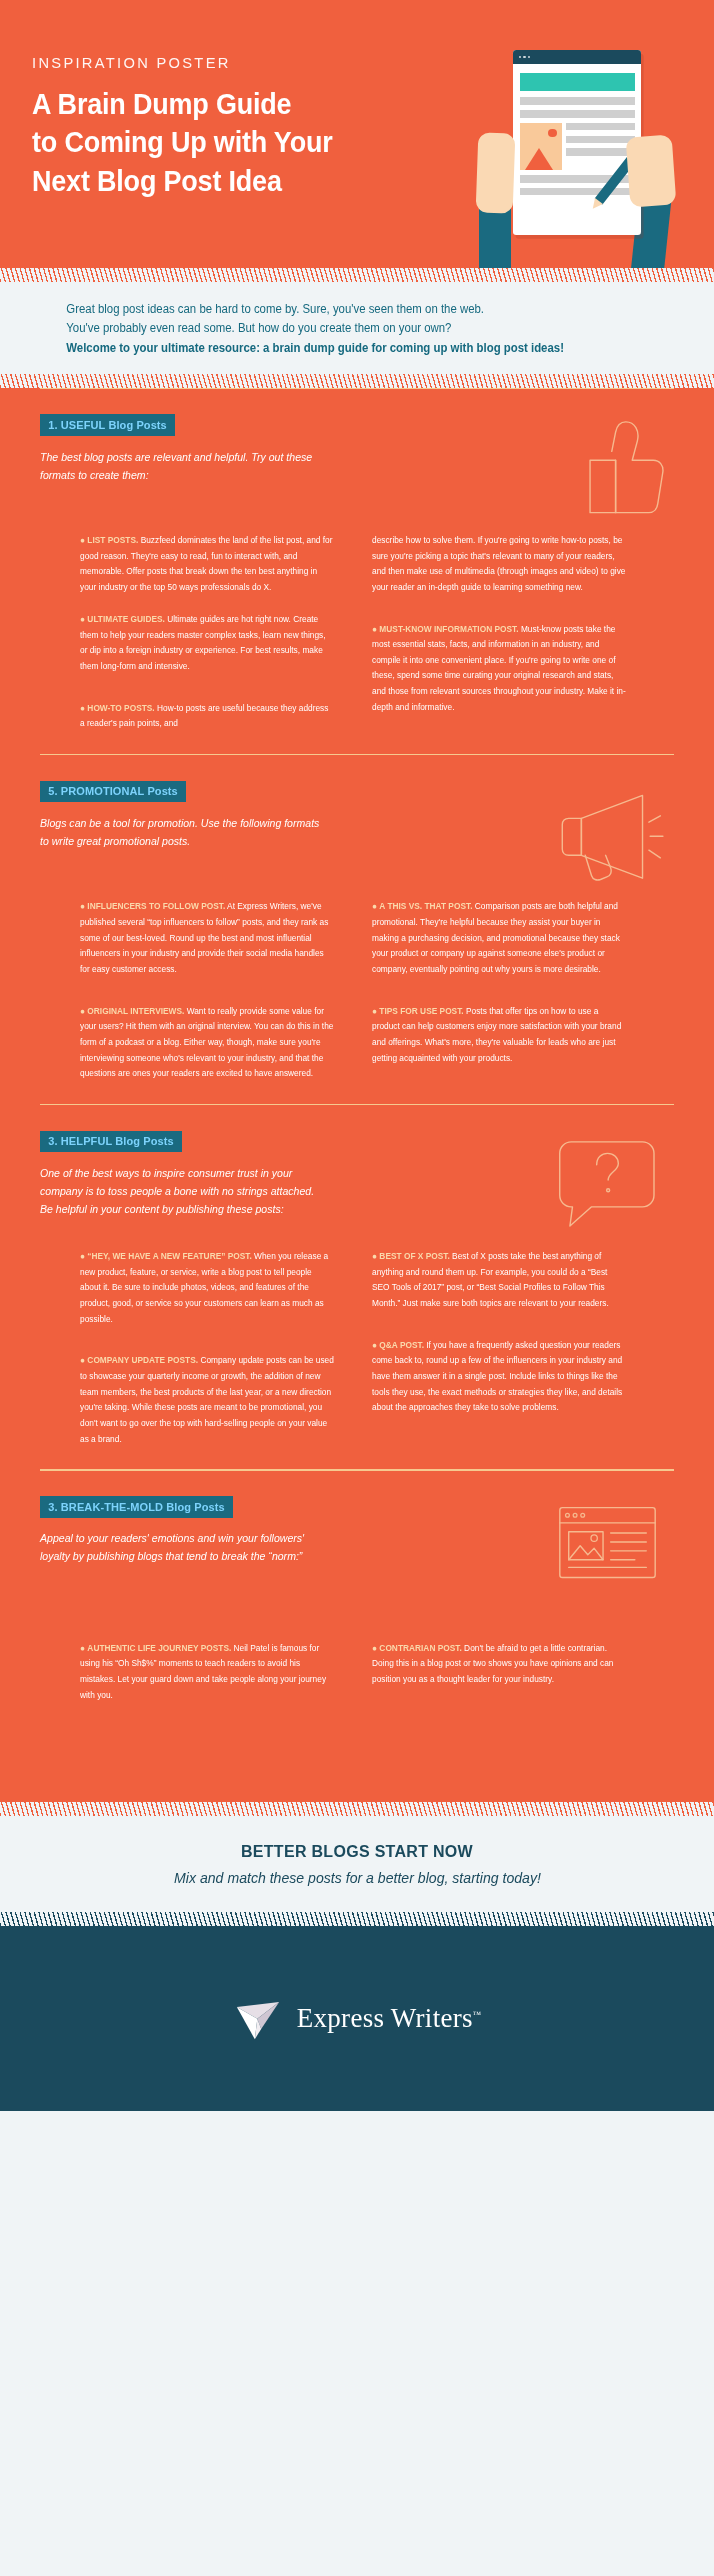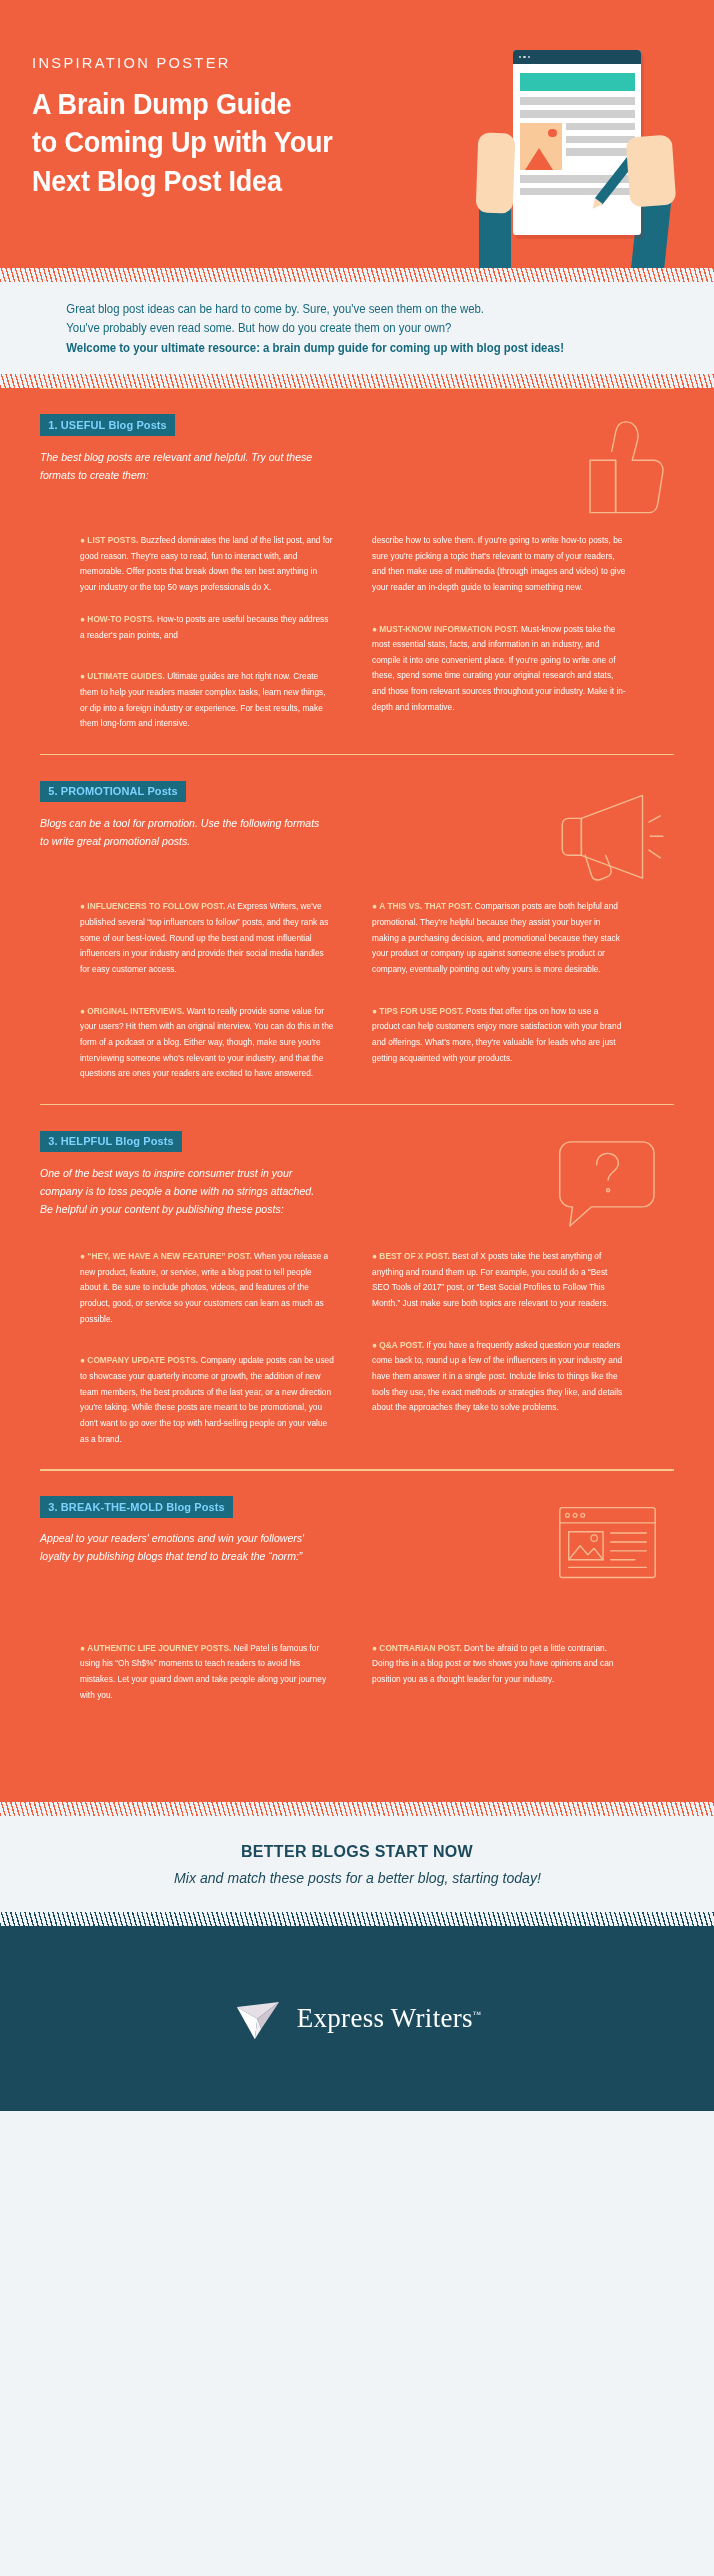--- a/index.html
+++ b/index.html
@@ -302,24 +302,24 @@
             </svg>
           </div>
         </div>
       </div>
       <div class="cols" style="padding-left:40px;padding-right:40px;">
         <div class="col">
           <div class="item">
               <p><span class="bullet">●&nbsp;</span><span class="term">LIST POSTS.</span><span> Buzzfeed dominates the land of the list post, and for good reason. They're easy to read, fun to interact with, and memorable. Offer posts that break down the ten best anything in your industry or the top 50 ways professionals do X.</span></p>
             </div>
           <div class="item">
+              <p><span class="bullet">●&nbsp;</span><span class="term">ULTIMATE GUIDES.</span><span> Ultimate guides are hot right now. Create them to help your readers master complex tasks, learn new things, or dip into a foreign industry or experience. For best results, make them long-form and intensive.</span></p>
+            </div>
+          <div class="item">
               <p><span class="bullet">●&nbsp;</span><span class="term">HOW-TO POSTS.</span><span> How-to posts are useful because they address a reader's pain points, and</span></p>
-            </div>
-          <div class="item">
-              <p><span class="bullet">●&nbsp;</span><span class="term">ULTIMATE GUIDES.</span><span> Ultimate guides are hot right now. Create them to help your readers master complex tasks, learn new things, or dip into a foreign industry or experience. For best results, make them long-form and intensive.</span></p>
             </div>
         </div>
         <div class="col">
           <div class="item">
               <p><span>describe how to solve them. If you're going to write how-to posts, be sure you're picking a topic that's relevant to many of your readers, and then make use of multimedia (through images and video) to give your reader an in-depth guide to learning something new.</span></p>
             </div>
           <div class="item">
               <p><span class="bullet">●&nbsp;</span><span class="term">MUST-KNOW INFORMATION POST.</span><span> Must-know posts take the most essential stats, facts, and information in an industry, and compile it into one convenient place. If you're going to write one of these, spend some time curating your original research and stats, and those from relevant sources throughout your industry. Make it in-depth and informative.</span></p>
             </div>
         </div>

